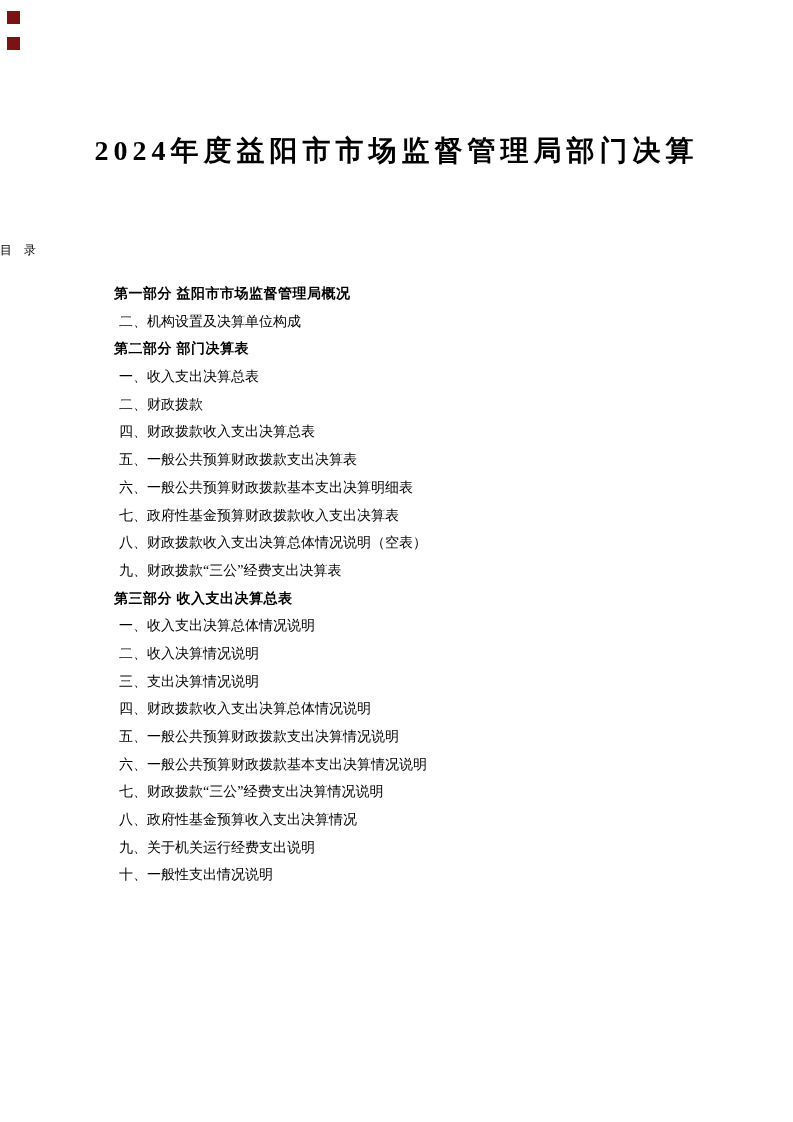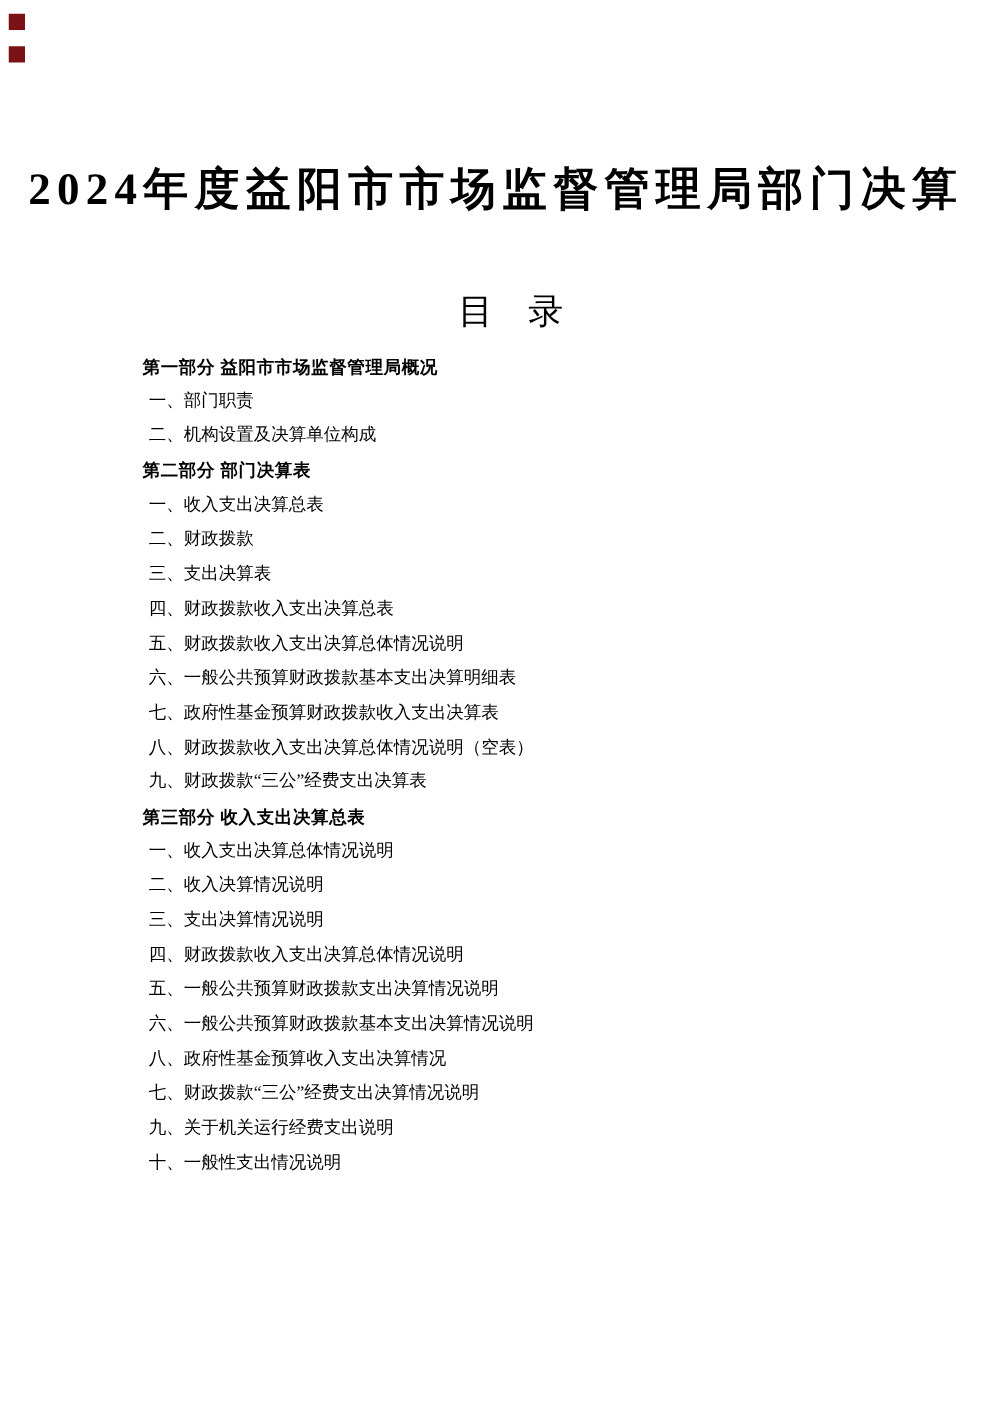--- a/index.html
+++ b/index.html
@@ -25,36 +25,34 @@
   .corner-mark.m1 { left: 7px; top: 11px; }
   .corner-mark.m2 { left: 7px; top: 37px; }
   .doc-title {
     position: absolute;
     top: 131px;
     left: 0;
     right: 0;
     margin: 0;
     text-align: center;
     font-family: "Liberation Serif", "DejaVu Serif", serif;
-    font-size: 36px;
+    font-size: 28px;
     font-weight: 700;
     letter-spacing: 5px;
     white-space: nowrap;
     line-height: 40px;
   }
   .toc-heading {
     position: absolute;
     top: 236px;
     left: 0;
     right: 0;
-    text-align: center;
-    font-size: 28px;
+    font-size: 12px;
     font-weight: 400;
     line-height: 28px;
-    padding-left: 24px;
   }
   .toc {
     position: absolute;
     left: 114px;
     top: 280px;
     width: 600px;
   }
   .toc-entry {
     height: 27.7px;
     line-height: 27.7px;
@@ -78,37 +76,35 @@
 <div class="page" style="background: rgb(255, 255, 255); color: rgb(0, 0, 0);">
   <div class="corner-mark m1" style="background: rgb(122, 18, 22);"></div>
   <div class="corner-mark m2" style="background: rgb(122, 18, 22);"></div>
 
   <h1 class="doc-title">2024年度益阳市市场监督管理局部门决算</h1>
 
   <div class="toc-heading">目　录</div>
 
   <div class="toc" id="toc-list">
       <div class="toc-entry part">第一部分 益阳市市场监督管理局概况</div>
-      <div class="toc-entry item">一、部门职责</div>
       <div class="toc-entry item">二、机构设置及决算单位构成</div>
       <div class="toc-entry part">第二部分 部门决算表</div>
       <div class="toc-entry item">一、收入支出决算总表</div>
       <div class="toc-entry item">二、财政拨款</div>
-      <div class="toc-entry item">三、支出决算表</div>
       <div class="toc-entry item">四、财政拨款收入支出决算总表</div>
-      <div class="toc-entry item">五、财政拨款收入支出决算总体情况说明</div>
+      <div class="toc-entry item">五、一般公共预算财政拨款支出决算表</div>
       <div class="toc-entry item">六、一般公共预算财政拨款基本支出决算明细表</div>
       <div class="toc-entry item">七、政府性基金预算财政拨款收入支出决算表</div>
       <div class="toc-entry item">八、财政拨款收入支出决算总体情况说明（空表）</div>
       <div class="toc-entry item">九、财政拨款“三公”经费支出决算表</div>
       <div class="toc-entry part">第三部分 收入支出决算总表</div>
       <div class="toc-entry item">一、收入支出决算总体情况说明</div>
       <div class="toc-entry item">二、收入决算情况说明</div>
       <div class="toc-entry item">三、支出决算情况说明</div>
       <div class="toc-entry item">四、财政拨款收入支出决算总体情况说明</div>
       <div class="toc-entry item">五、一般公共预算财政拨款支出决算情况说明</div>
       <div class="toc-entry item">六、一般公共预算财政拨款基本支出决算情况说明</div>
+      <div class="toc-entry item">七、财政拨款“三公”经费支出决算情况说明</div>
       <div class="toc-entry item">八、政府性基金预算收入支出决算情况</div>
-      <div class="toc-entry item">七、财政拨款“三公”经费支出决算情况说明</div>
       <div class="toc-entry item">九、关于机关运行经费支出说明</div>
       <div class="toc-entry item">十、一般性支出情况说明</div>
     </div>
 </div>
 
 </body></html>

